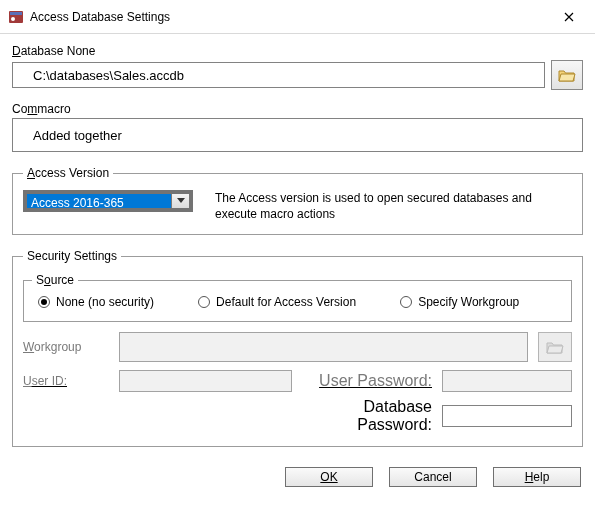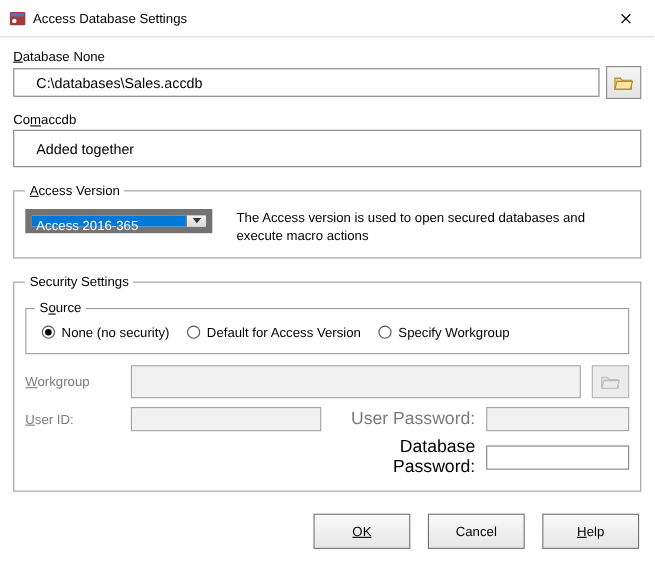--- a/index.html
+++ b/index.html
@@ -55,37 +55,37 @@
   }
   fieldset {
     border: 1px solid #9c9c9c;
     margin: 14px 0 0 0;
     padding: 10px 10px 12px 10px;
   }
   legend { font-size: 12px; padding: 0 4px; }
   .version-row { display: flex; align-items: flex-start; gap: 22px; }
   .combo {
     width: 170px; height: 22px;
-    border: 6px solid #737373;
+    border: 4px solid #737373;
     display: flex;
     background: #fff;
   }
   .combo-val {
     flex: 1; padding: 2px 4px;
     background: #0078d7; color: #fff;
     font-size: 12px;
   }
   .combo-btn {
     width: 18px;
     border-left: 1px solid #7a7a7a;
     background: linear-gradient(#f2f2f2,#dcdcdc);
     display: flex; align-items: center; justify-content: center;
   }
   .desc { font-size: 12px; line-height: 1.35; max-width: 330px; }
-  .radio-row { display: flex; gap: 16px; padding: 4px 6px; align-items: center; }
+  .radio-row { display: flex; gap: 44px; padding: 4px 6px; align-items: center; }
   .radio-item { display: flex; align-items: center; gap: 6px; font-size: 12px; }
   .radio-dot {
     width: 12px; height: 12px; border-radius: 50%;
     border: 1px solid #555; display: inline-flex;
     align-items: center; justify-content: center;
     background: #fff;
   }
   .radio-dot.sel::after {
     content: ""; width: 6px; height: 6px; border-radius: 50%; background: #000;
   }
@@ -95,30 +95,30 @@
     height: 22px; border: 1px solid #a3a3a3; background: #f1f1f1;
     padding: 2px 4px; font-size: 12px;
   }
   .wg-in { height: 30px; }
   .browse-disabled {
     width: 34px; height: 30px;
     border: 1px solid #b5b5b5;
     background: #ececec;
     display: flex; align-items: center; justify-content: center;
   }
-  .pw-row { display: grid; grid-template-columns: 86px 1fr 130px 130px; gap: 8px 10px; align-items: center; margin-top: 8px; }
+  .pw-row { display: grid; grid-template-columns: 86px 1fr 130px 130px; gap: 8px 10px; align-items: center; margin-top: 8px; text-decoration: underline; }
   .dbpw-row { display: grid; grid-template-columns: 1fr 130px 130px; gap: 8px 10px; align-items: center; margin-top: 6px; }
   .right-label { text-align: right; color: #7a7a7a; font-size: 16px; }
   .right-label.black { color: #000; }
   .btnbar {
     display: flex; justify-content: flex-end; gap: 16px;
     padding: 10px 14px;
   }
   .btn {
-    width: 88px; height: 32px;
+    width: 88px; height: 20px;
     border: 1px solid #707070;
     background: linear-gradient(#fafafa,#e6e6e6);
     display: flex; align-items: center; justify-content: center;
     font-size: 12px; cursor: default;
   }
 </style>
 </head>
 <body>
 
 <div class="titlebar">
@@ -146,21 +146,21 @@
     <input class="textbox" type="text" value="C:\databases\Sales.accdb" style="">
     <div class="browse-btn">
       <svg width="18" height="14" viewBox="0 0 18 14">
         <path d="M1 3 h5 l1.5 2 H16 v8 H1z" fill="#f4d37a" stroke="#b08a2e"></path>
         <path d="M3 6 h14 l-2 7 H1z" fill="#f8e6a9" stroke="#b08a2e"></path>
       </svg>
     </div>
   </div>
 
   <div class="label" style="margin-top:12px">
-    <span>Co</span><span class="underline">m</span><span>accdb</span>
+    <span>Co</span><span class="underline">m</span><span>macro</span>
   </div>
   <input class="textbox multi" type="text" value="Added together" style="">
 
   <fieldset>
     <legend>
       <span class="underline">A</span><span>ccess Version</span>
     </legend>
     <div class="version-row">
       <div class="combo">
         <div class="combo-val">Access 2016-365</div>

